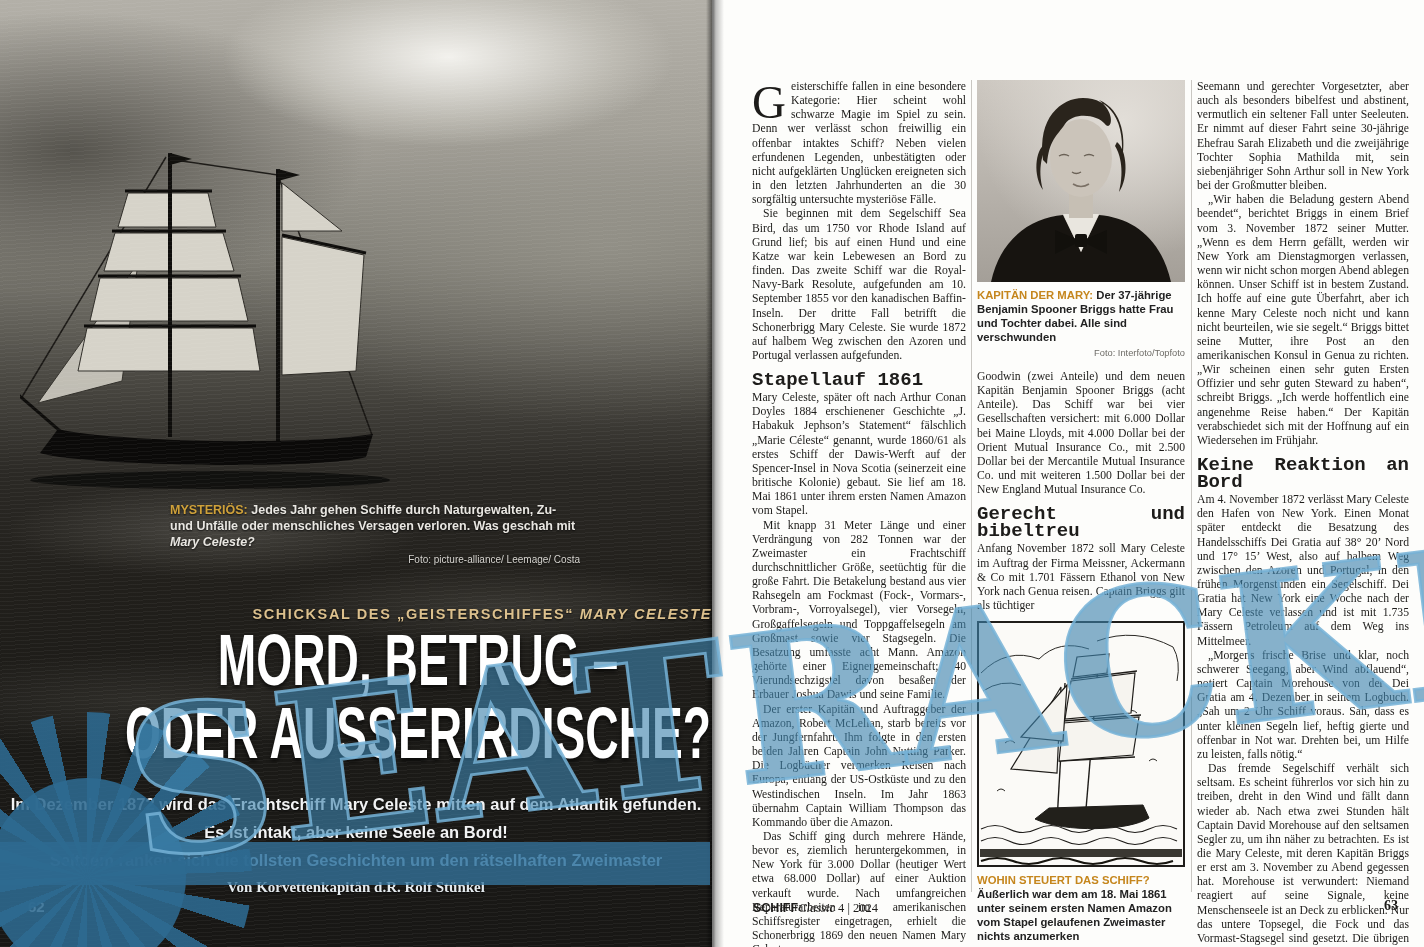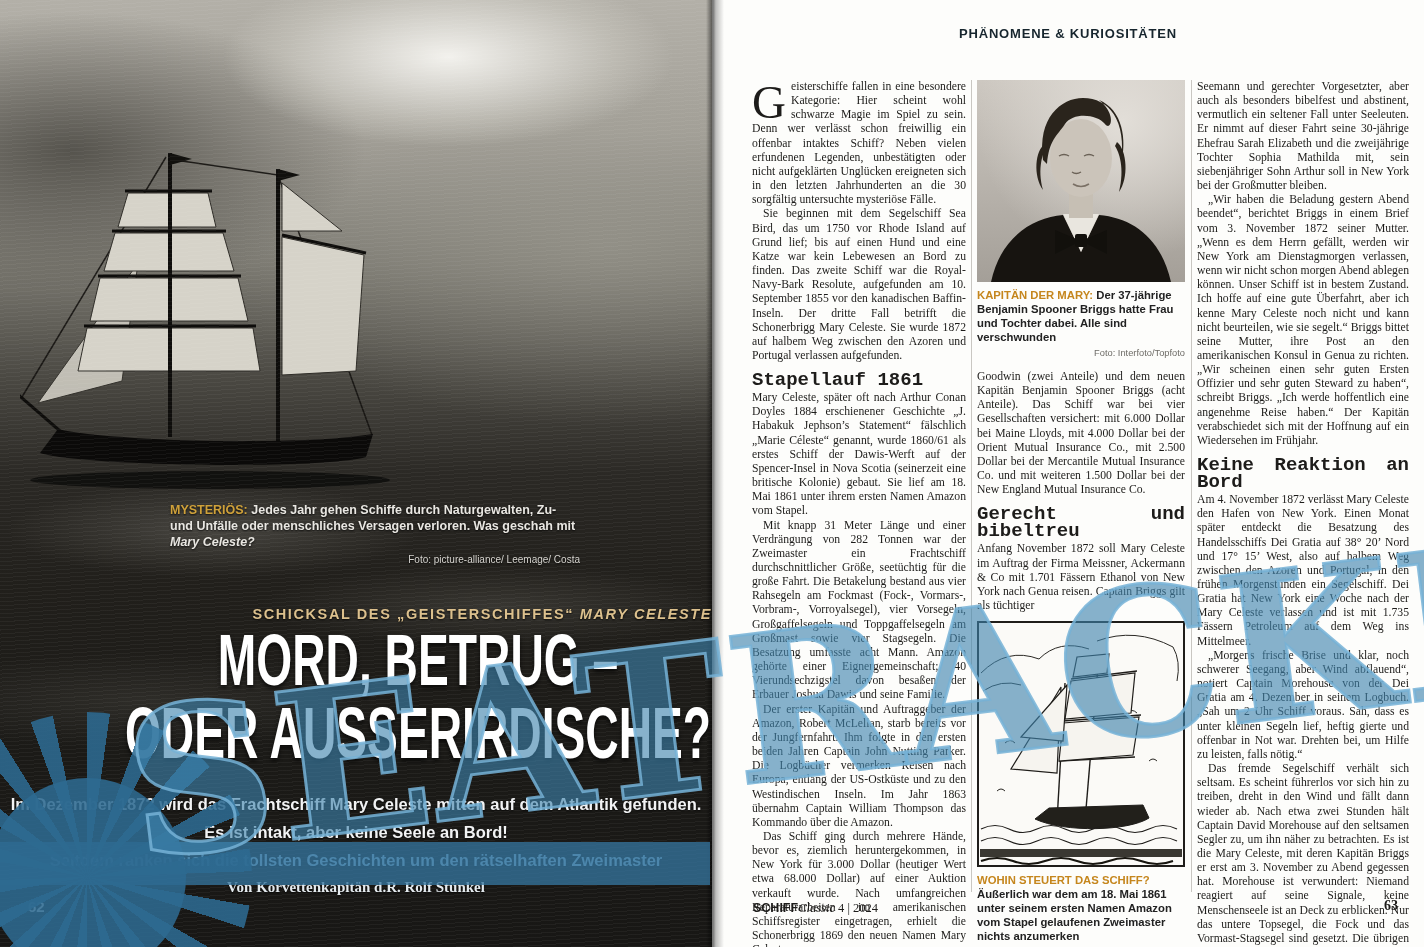--- a/index.html
+++ b/index.html
@@ -156,21 +156,20 @@
       <div class="sf-line sf-blue" data-interactable="false">Seitdem ranken sich die tollsten Geschichten um den rätselhaften Zweimaster</div>
       <div class="sf-byline" data-interactable="false">Von Korvettenkapitän d.R. Rolf Stünkel</div>
     </div>
 
     <div class="page-num-left" data-interactable="false">62</div>
   </div>
 
   <div id="gutter" data-interactable="false"></div>
 
   <div id="page-right" data-interactable="false">
-    <div class="rp-header" data-interactable="false">PHÄNOMENE &amp; KURIOSITÄTEN</div>
 
     <div class="col-rule" id="rule1" data-interactable="false"></div>
     <div class="col-rule" id="rule2" data-interactable="false"></div>
 
     <div class="col" id="col1" data-interactable="false">
       <p data-interactable="false"><span class="dropcap" data-interactable="false">G</span><span data-interactable="false">eisterschiffe fallen in eine besondere Kategorie: Hier scheint wohl schwarze Magie im Spiel zu sein. Denn wer verlässt schon freiwillig ein offenbar intaktes Schiff? Neben vielen erfundenen Legenden, unbestätigten oder nicht aufgeklärten Unglücken ereigneten sich in den letzten Jahrhunderten an die 30 sorgfältig untersuchte mysteriöse Fälle.</span></p>
       <p class="ind" data-interactable="false">Sie beginnen mit dem Segelschiff Sea Bird, das um 1750 vor Rhode Island auf Grund lief; bis auf einen Hund und eine Katze war kein Lebewesen an Bord zu finden. Das zweite Schiff war die Royal-Navy-Bark Resolute, aufgefunden am 10. September 1855 vor den kanadischen Baffin-Inseln. Der dritte Fall betrifft die Schonerbrigg Mary Celeste. Sie wurde 1872 auf halbem Weg zwischen den Azoren und Portugal verlassen aufgefunden.</p>
       <h3 data-interactable="false">Stapellauf 1861</h3>
       <p data-interactable="false">Mary Celeste, später oft nach Arthur Conan Doyles 1884 erschienener Geschichte „J. Habakuk Jephson’s Statement“ fälschlich „Marie Céleste“ genannt, wurde 1860/61 als erstes Schiff der Dawis-Werft auf der Spencer-Insel in Nova Scotia (seinerzeit eine britische Kolonie) gebaut. Sie lief am 18. Mai 1861 unter ihrem ersten Namen Amazon vom Stapel.</p>
       <p class="ind" data-interactable="false">Mit knapp 31 Meter Länge und einer Verdrängung von 282 Tonnen war der Zweimaster ein Frachtschiff durchschnittlicher Größe, seetüchtig für die große Fahrt. Die Betakelung bestand aus vier Rahsegeln am Fockmast (Fock-, Vormars-, Vorbram-, Vorroyalsegel), vier Vorsegeln, Großgaffelsegeln und Toppgaffelsegeln am Großmast sowie vier Stagsegeln. Die Besatzung umfasste acht Mann. Amazon gehörte einer Eignergemeinschaft; 40 Vierundsechzigstel davon besaßen der Erbauer Joshua Dawis und seine Familie.</p>

